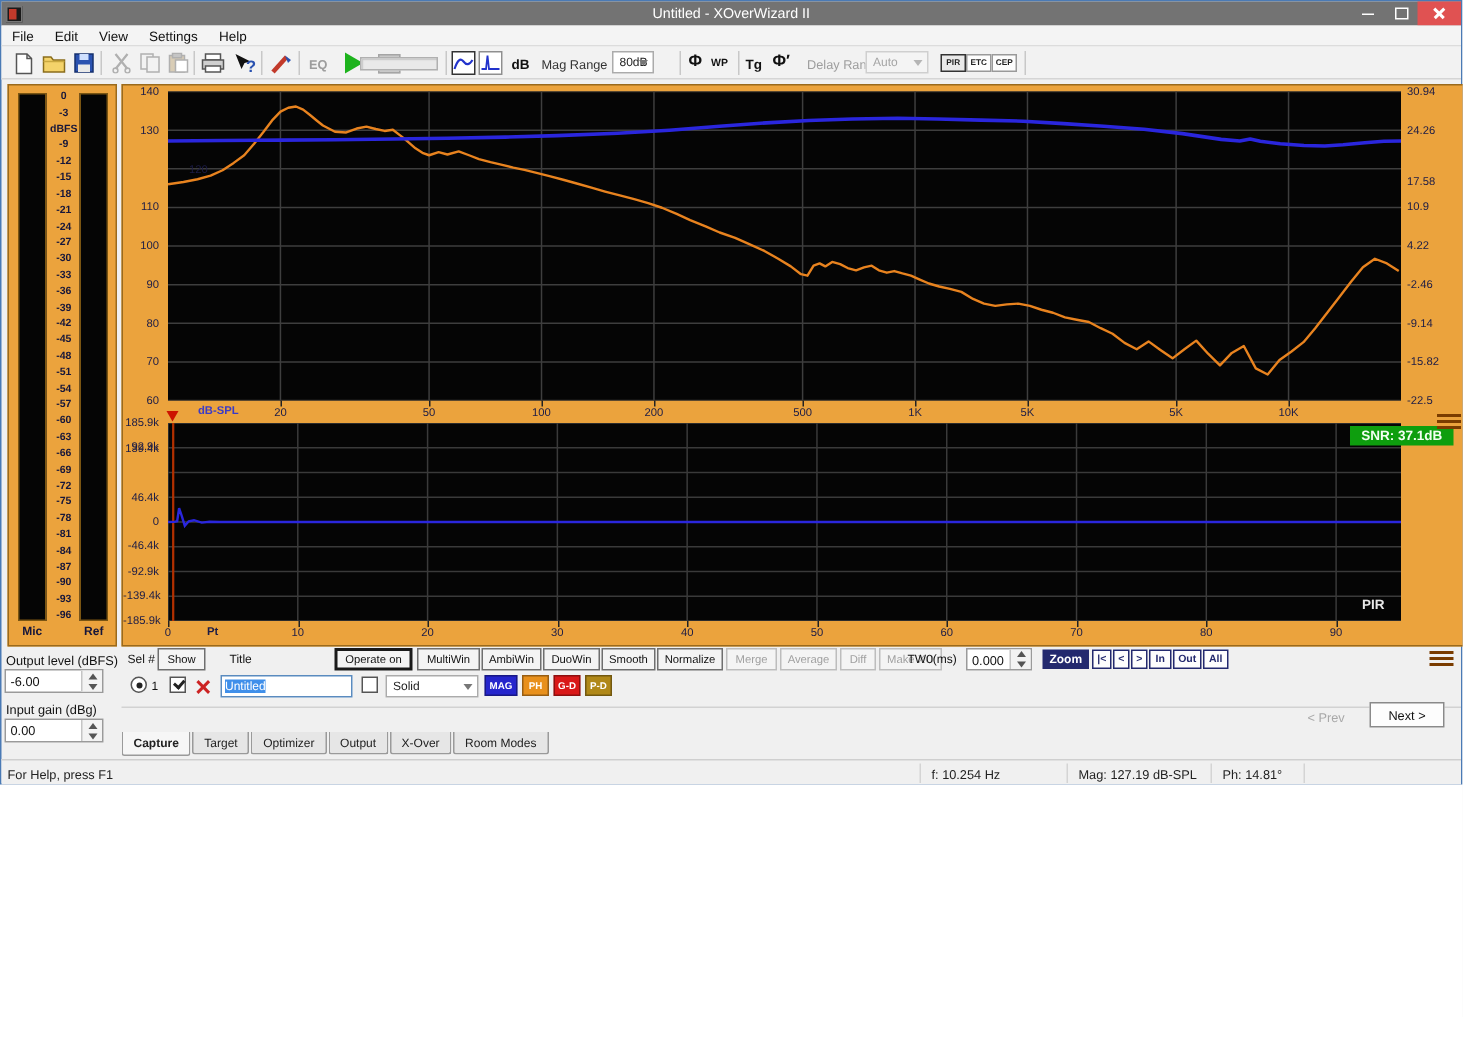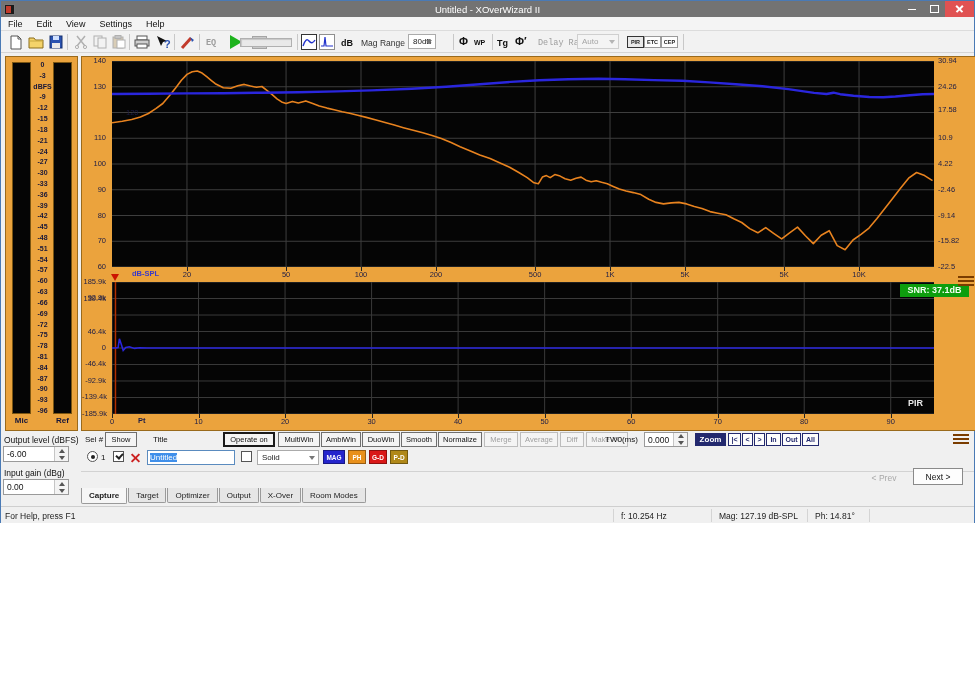--- a/index.html
+++ b/index.html
@@ -20,21 +20,21 @@
   .wbtn.close::before,.wbtn.close::after { content:""; position:absolute; width:9px; height:1.5px; background:#fff; left:10px; top:7px; }
   .wbtn.close::before { transform:rotate(45deg); } .wbtn.close::after { transform:rotate(-45deg); }
 
   .menubar { position:absolute; left:0; top:16px; width:100%; height:14px; background:#f4f4f4; border-bottom:1px solid #dcdcdc; display:flex; align-items:center; }
   .menu-item { font-size:9px; color:#111; padding:0 7px; }
 
   .toolbar { position:absolute; left:0; top:30px; width:100%; height:22px; background:#f2f2f2; border-bottom:1px solid #d5d5d5; }
   .tbtn { position:absolute; top:2px; width:20px; height:18px; display:flex; align-items:center; justify-content:center; }
   .tsep { position:absolute; top:3px; width:1px; height:16px; background:#c8c8c8; }
   .tlabel { position:absolute; font-size:8.5px; color:#333; top:7px; }
-  .tlabel.gray { color:#9d9d9d;font-family:Liberation Mono, monospace; }
+  .tlabel.gray { color:#9d9d9d; }
   .combo { position:absolute; top:3px; height:15px; background:#fff; border:1px solid #ababab; font-size:8px; color:#222; display:flex; align-items:center; padding-left:4px; }
   .combo .chev { position:absolute; right:3px; top:5px; width:0; height:0; border-left:3px solid transparent; border-right:3px solid transparent; border-top:4px solid #777; }
   .combo.disabled { background:#f4f4f4; color:#a5a5a5; border-color:#cfcfcf; }
   .combo.disabled .chev { border-top-color:#b5b5b5; }
   .minibtn { position:absolute; top:5px; height:12px; background:#fdfdfd; border:1px solid #9a9a9a; font-size:5.5px; font-weight:bold; color:#222; display:flex; align-items:center; justify-content:center; padding:0 2px; }
   .minibtn.pressed { border:1px solid #333; background:#e9e9e9; }
   .playtri { width:0; height:0; border-top:7px solid transparent; border-bottom:7px solid transparent; border-left:12px solid #1db31d; }
   .stopsq { width:15px; height:13px; background:#c9c9c9; border:1px solid #a5a5a5; }
   .progress { position:absolute; left:239px; top:7px; width:52px; height:9px; background:#e9e9e9; border:1px solid #b0b0b0; box-shadow:inset 1px 1px 1px rgba(0,0,0,.15); }
   .curvebtn { position:absolute; top:3px; width:16px; height:16px; background:#fff; border:1px solid #8f8f8f; }
@@ -331,21 +331,21 @@
         <div class="ytick l" style="left: 0px; top: 25.75px;">130</div>
         <div class="ytick l" style="left: 0px; top: 51.5px; padding-left: 44px;">120</div>
         <div class="ytick l" style="left: 0px; top: 77.25px;">110</div>
         <div class="ytick l" style="left: 0px; top: 103px;">100</div>
         <div class="ytick l" style="left: 0px; top: 128.75px;">90</div>
         <div class="ytick l" style="left: 0px; top: 154.5px;">80</div>
         <div class="ytick l" style="left: 0px; top: 180.25px;">70</div>
         <div class="ytick l" style="left: 0px; top: 206px;">60</div>
         <div class="ytick" style="left: 856px; top: 0px;">30.94</div>
         <div class="ytick" style="left: 856px; top: 25.75px;">24.26</div>
-        <div class="ytick" style="left: 856px; top: 49px;">17.58</div>
+        <div class="ytick" style="left: 856px; top: 60px;">17.58</div>
         <div class="ytick" style="left: 856px; top: 77.25px;">10.9</div>
         <div class="ytick" style="left: 856px; top: 103px;">4.22</div>
         <div class="ytick" style="left: 856px; top: 128.75px;">-2.46</div>
         <div class="ytick" style="left: 856px; top: 154.5px;">-9.14</div>
         <div class="ytick" style="left: 856px; top: 180.25px;">-15.82</div>
         <div class="ytick" style="left: 856px; top: 206px;">-22.5</div>
         <div class="xtick" style="left: 91.9604px; top: 213px;">20</div>
         <div class="tickmark" style="left: 104.96px; top: 210px;"></div>
         <div class="xtick" style="left: 191.053px; top: 213px;">50</div>
         <div class="tickmark" style="left: 204.053px; top: 210px;"></div>

